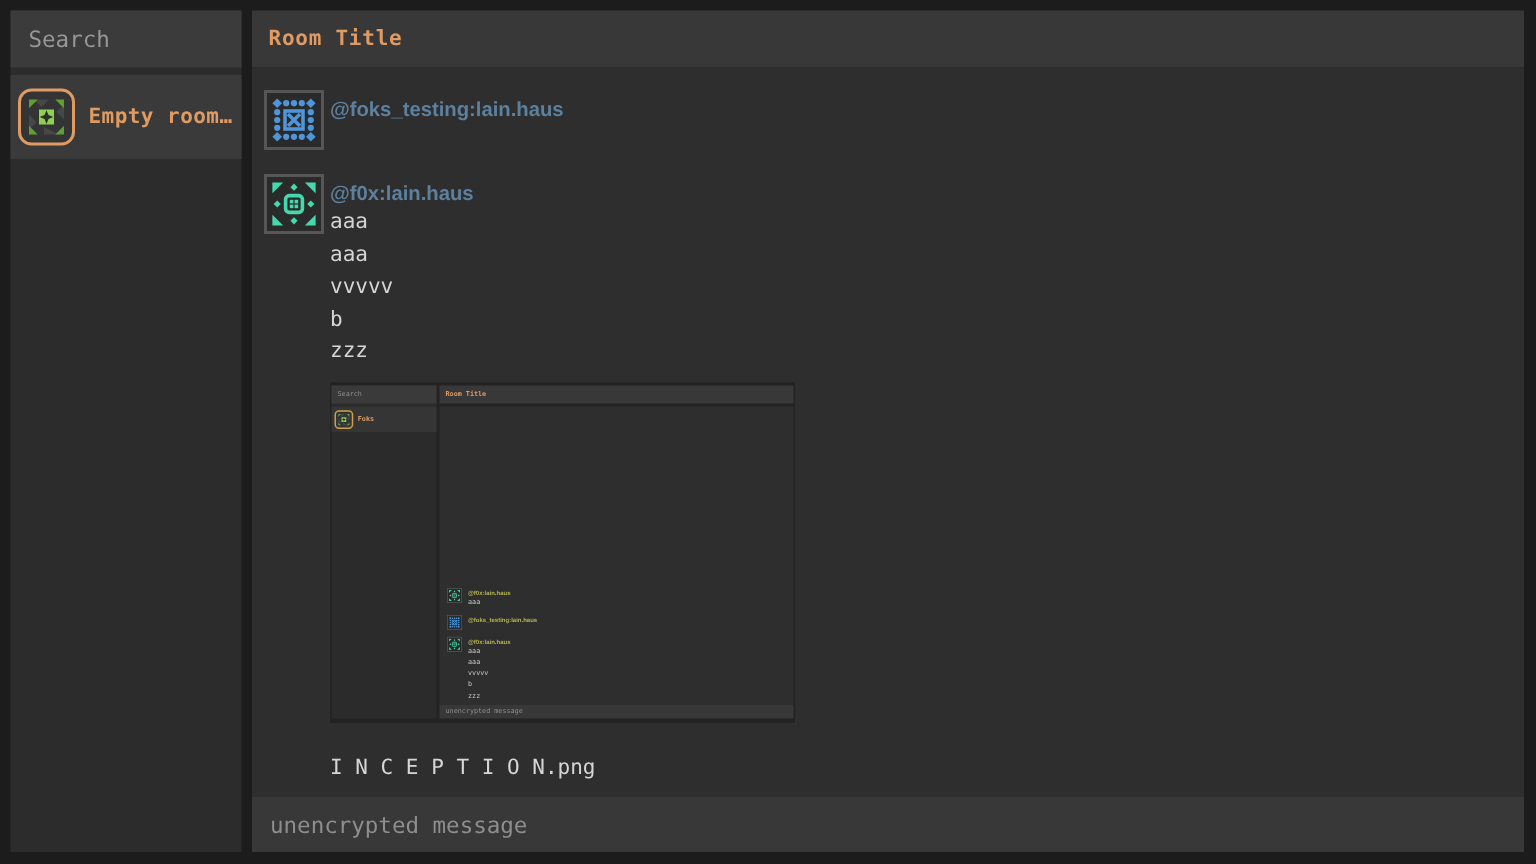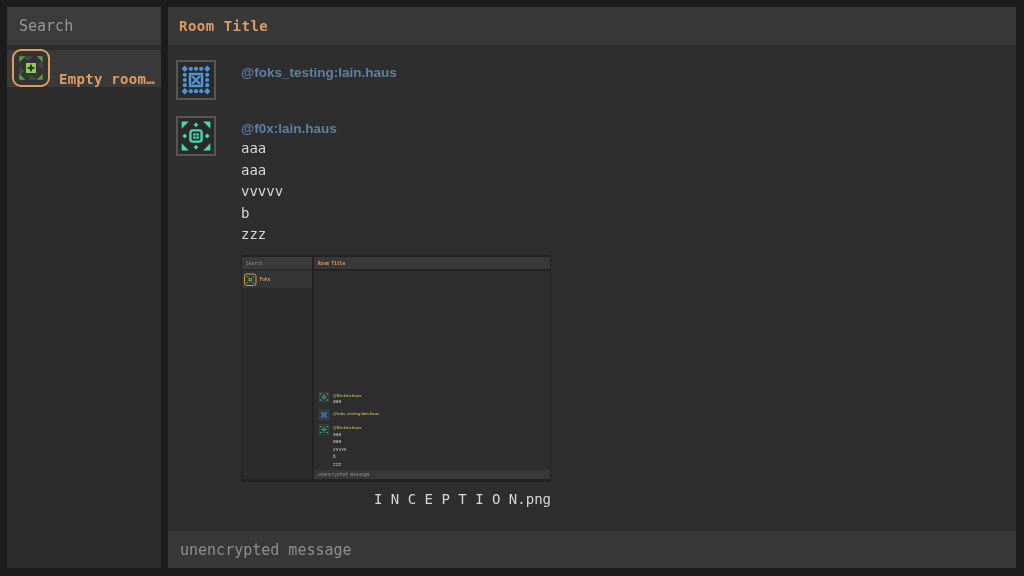--- a/index.html
+++ b/index.html
@@ -10,42 +10,42 @@
     position:relative;
   }
   
   .sidebar{position:absolute;left:7px;top:7px;width:154px;bottom:8px;background:#2c2c2c;}
   .search-box{height:38px;background:#3b3b3b;display:flex;align-items:center;padding:0 12px;box-sizing:border-box;margin-bottom:5px;}
   .search-box input{
     width:100%;background:transparent;border:none;outline:none;
     font-family:"DejaVu Sans Mono",monospace;font-size:15px;color:#d6d6d6;padding:0;
   }
   .search-box input::placeholder{color:#979797;opacity:1;}
-  .room-item{height:37px;background:#3a3a3a;display:flex;align-items:flex-end;gap:9px;padding:0 5px;box-sizing:border-box;cursor:pointer;}
+  .room-item{height:56px;background:#3a3a3a;display:flex;align-items:center;gap:9px;padding:0 5px;box-sizing:border-box;cursor:pointer;}
   .room-avatar{
     width:38px;height:38px;box-sizing:border-box;flex-shrink:0;
     border:2px solid #e09b62;border-radius:9px;background:#343434;
     display:flex;align-items:center;justify-content:center;overflow:hidden;
   }
   .room-name{color:#e09b62;font-weight:bold;font-size:14px;letter-spacing:.3px;white-space:nowrap;overflow:hidden;}
   
   .main{position:absolute;left:168px;right:8px;top:7px;bottom:8px;}
   .header{height:38px;background:#383838;display:flex;align-items:center;padding:0 11px;box-sizing:border-box;}
   .header-title{color:#e09b62;font-weight:bold;font-size:14px;letter-spacing:.5px;}
   .chat{position:absolute;top:38px;bottom:37px;left:0;right:0;background:#2e2e2e;padding:15px 0 0 8px;box-sizing:border-box;overflow:hidden;}
-  .msg-group{display:flex;gap:25px;margin-bottom:16px;}
+  .msg-group{display:flex;gap:4px;margin-bottom:16px;}
   .avatar{
     width:40px;height:40px;box-sizing:border-box;flex-shrink:0;
     border:2px solid #565656;background:#2a2a2a;
     display:flex;align-items:center;justify-content:center;cursor:pointer;
   }
   .sender{font-family:"Liberation Sans",sans-serif;font-weight:bold;font-size:13.5px;color:#5d809f;line-height:19px;margin-top:3px;}
   .msg-line{font-size:14px;color:#d6d6d6;line-height:21.5px;}
   .attachment{width:310px;height:227px;margin-top:9px;position:relative;background:#232323;overflow:hidden;cursor:pointer;}
-  .attachment-caption{font-size:14px;color:#d6d6d6;line-height:21.5px;margin-top:7px;text-align:right;}
+  .attachment-caption{font-size:14px;color:#d6d6d6;line-height:21.5px;margin-top:20px;}
   .composer{position:absolute;bottom:0;left:0;right:0;height:37px;background:#383838;display:flex;align-items:center;padding:0 12px;box-sizing:border-box;}
   .composer input{
     width:100%;background:transparent;border:none;outline:none;
     font-family:"DejaVu Sans Mono",monospace;font-size:15px;color:#d6d6d6;padding:0;
   }
   .composer input::placeholder{color:#8e8e8e;opacity:1;}
   
   .mini-scale{width:620px;height:454px;transform:scale(.5);transform-origin:0 0;position:absolute;top:0;left:0;}
   .mini-frame{width:620px;height:454px;background:#232323;position:relative;}
   .mini-sidebar{position:absolute;left:2px;top:4px;bottom:6px;width:140px;background:#2b2b2b;}

